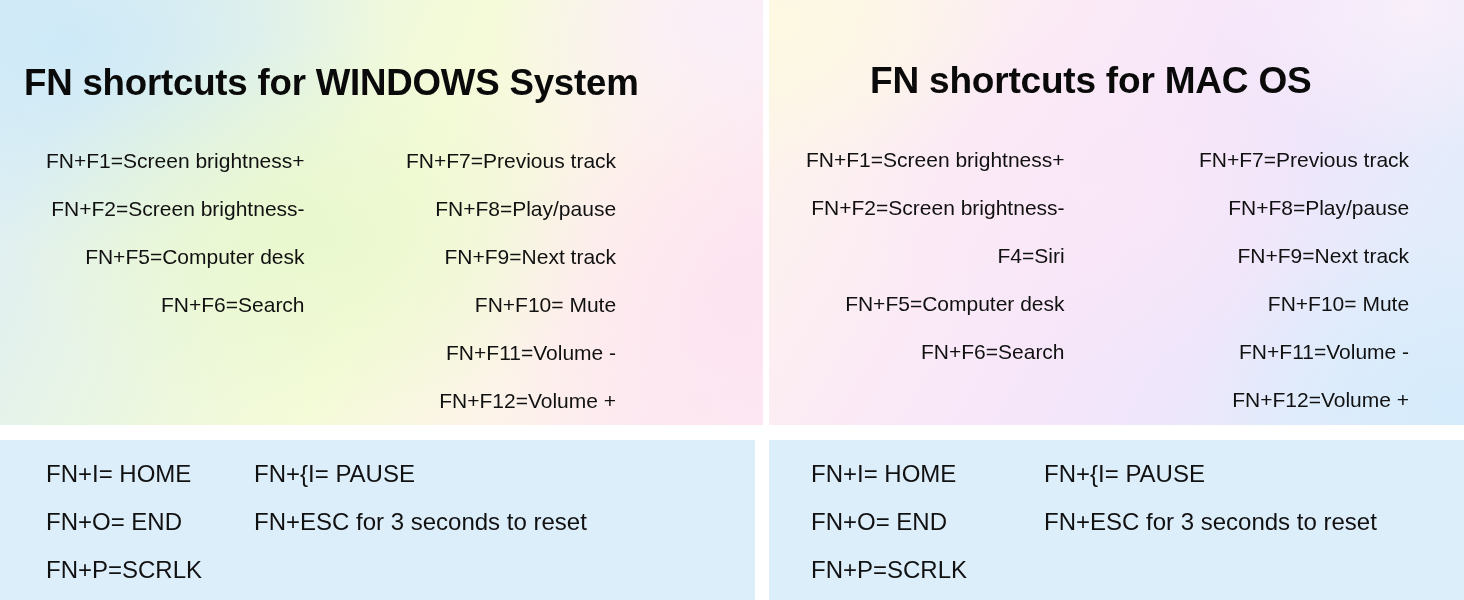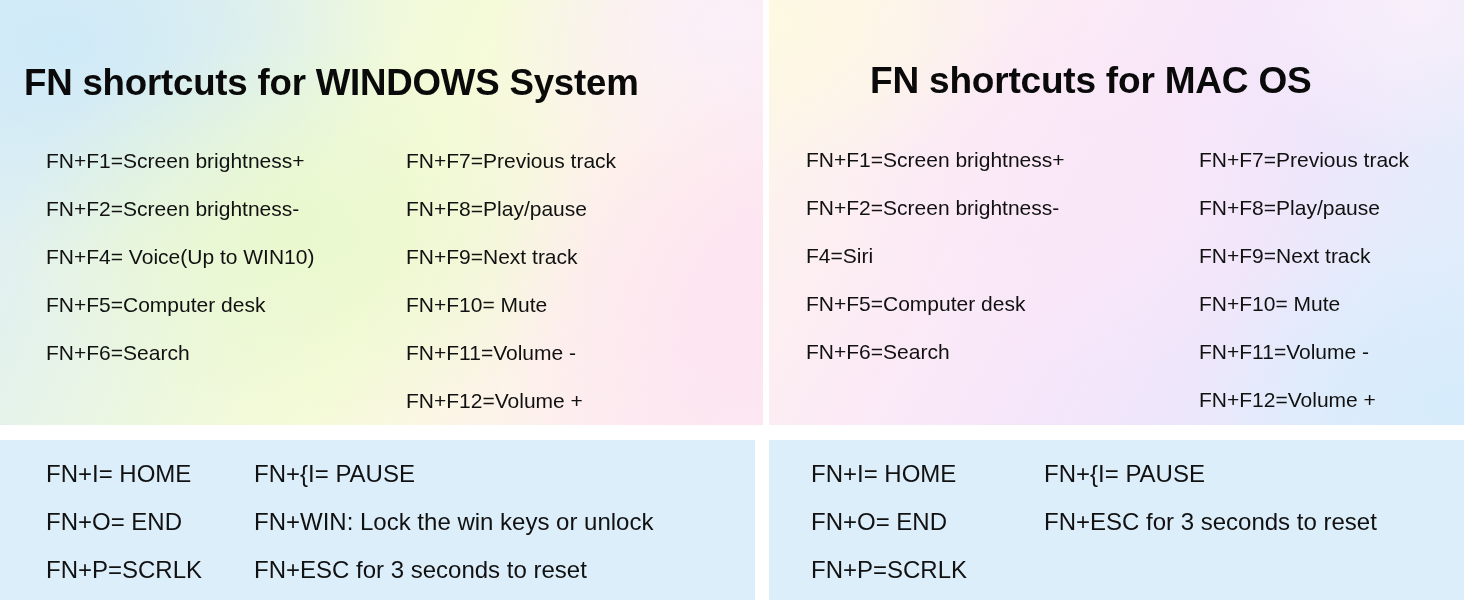--- a/index.html
+++ b/index.html
@@ -101,20 +101,21 @@
   
   .col {
     position: absolute;
   }
   .line {
     color: #111111;
     font-size: 21px;
     line-height: 48px;
     white-space: nowrap;
     height: 48px;
+    text-align: right;
   }
   .bline {
     color: #111111;
     font-size: 24px;
     line-height: 48px;
     white-space: nowrap;
     height: 48px;
   }
 
   
@@ -143,21 +144,20 @@
     <div class="wash w2"></div>
     <div class="wash w3"></div>
     <div class="wash w4"></div>
     <div class="wash w5"></div>
 
     <div class="panel-title" id="title-windows">FN shortcuts for WINDOWS System</div>
 
     <div class="col" id="win-col-left">
       <div class="line">FN+F1=Screen brightness+</div>
       <div class="line">FN+F2=Screen brightness-</div>
-      <div class="line">FN+F4= Voice(Up to WIN10)</div>
       <div class="line">FN+F5=Computer desk</div>
       <div class="line">FN+F6=Search</div>
     </div>
 
     <div class="col" id="win-col-right">
       <div class="line">FN+F7=Previous track</div>
       <div class="line">FN+F8=Play/pause</div>
       <div class="line">FN+F9=Next track</div>
       <div class="line">FN+F10= Mute</div>
       <div class="line">FN+F11=Volume -</div>
@@ -193,21 +193,20 @@
   </div>
 
   <div class="bottom-panel" id="panel-win-bottom">
     <div class="col" id="win-bcol-left" style="left:46px;top:10px;">
       <div class="bline">FN+I= HOME</div>
       <div class="bline">FN+O= END</div>
       <div class="bline">FN+P=SCRLK</div>
     </div>
     <div class="col" id="win-bcol-right" style="left:254px;top:10px;">
       <div class="bline">FN+{I= PAUSE</div>
-      <div class="bline">FN+WIN: Lock the win keys or unlock</div>
       <div class="bline">FN+ESC for 3 seconds to reset</div>
     </div>
   </div>
 
   <div class="bottom-panel" id="panel-mac-bottom">
     <div class="col" id="mac-bcol-left" style="left:42px;top:10px;">
       <div class="bline">FN+I= HOME</div>
       <div class="bline">FN+O= END</div>
       <div class="bline">FN+P=SCRLK</div>
     </div>

